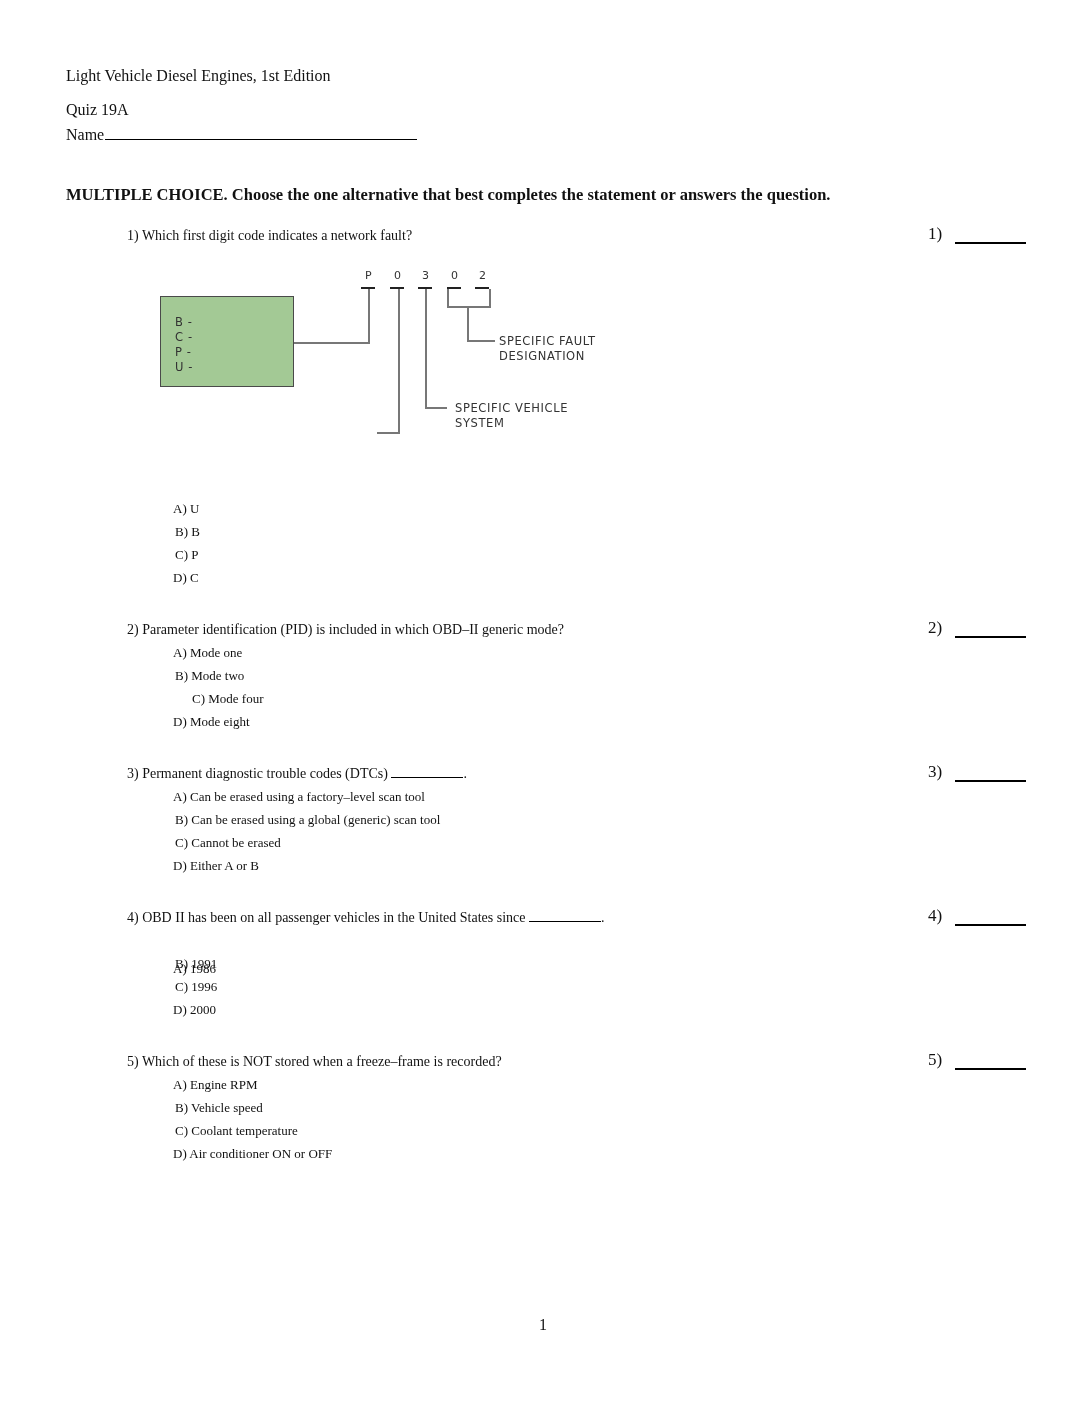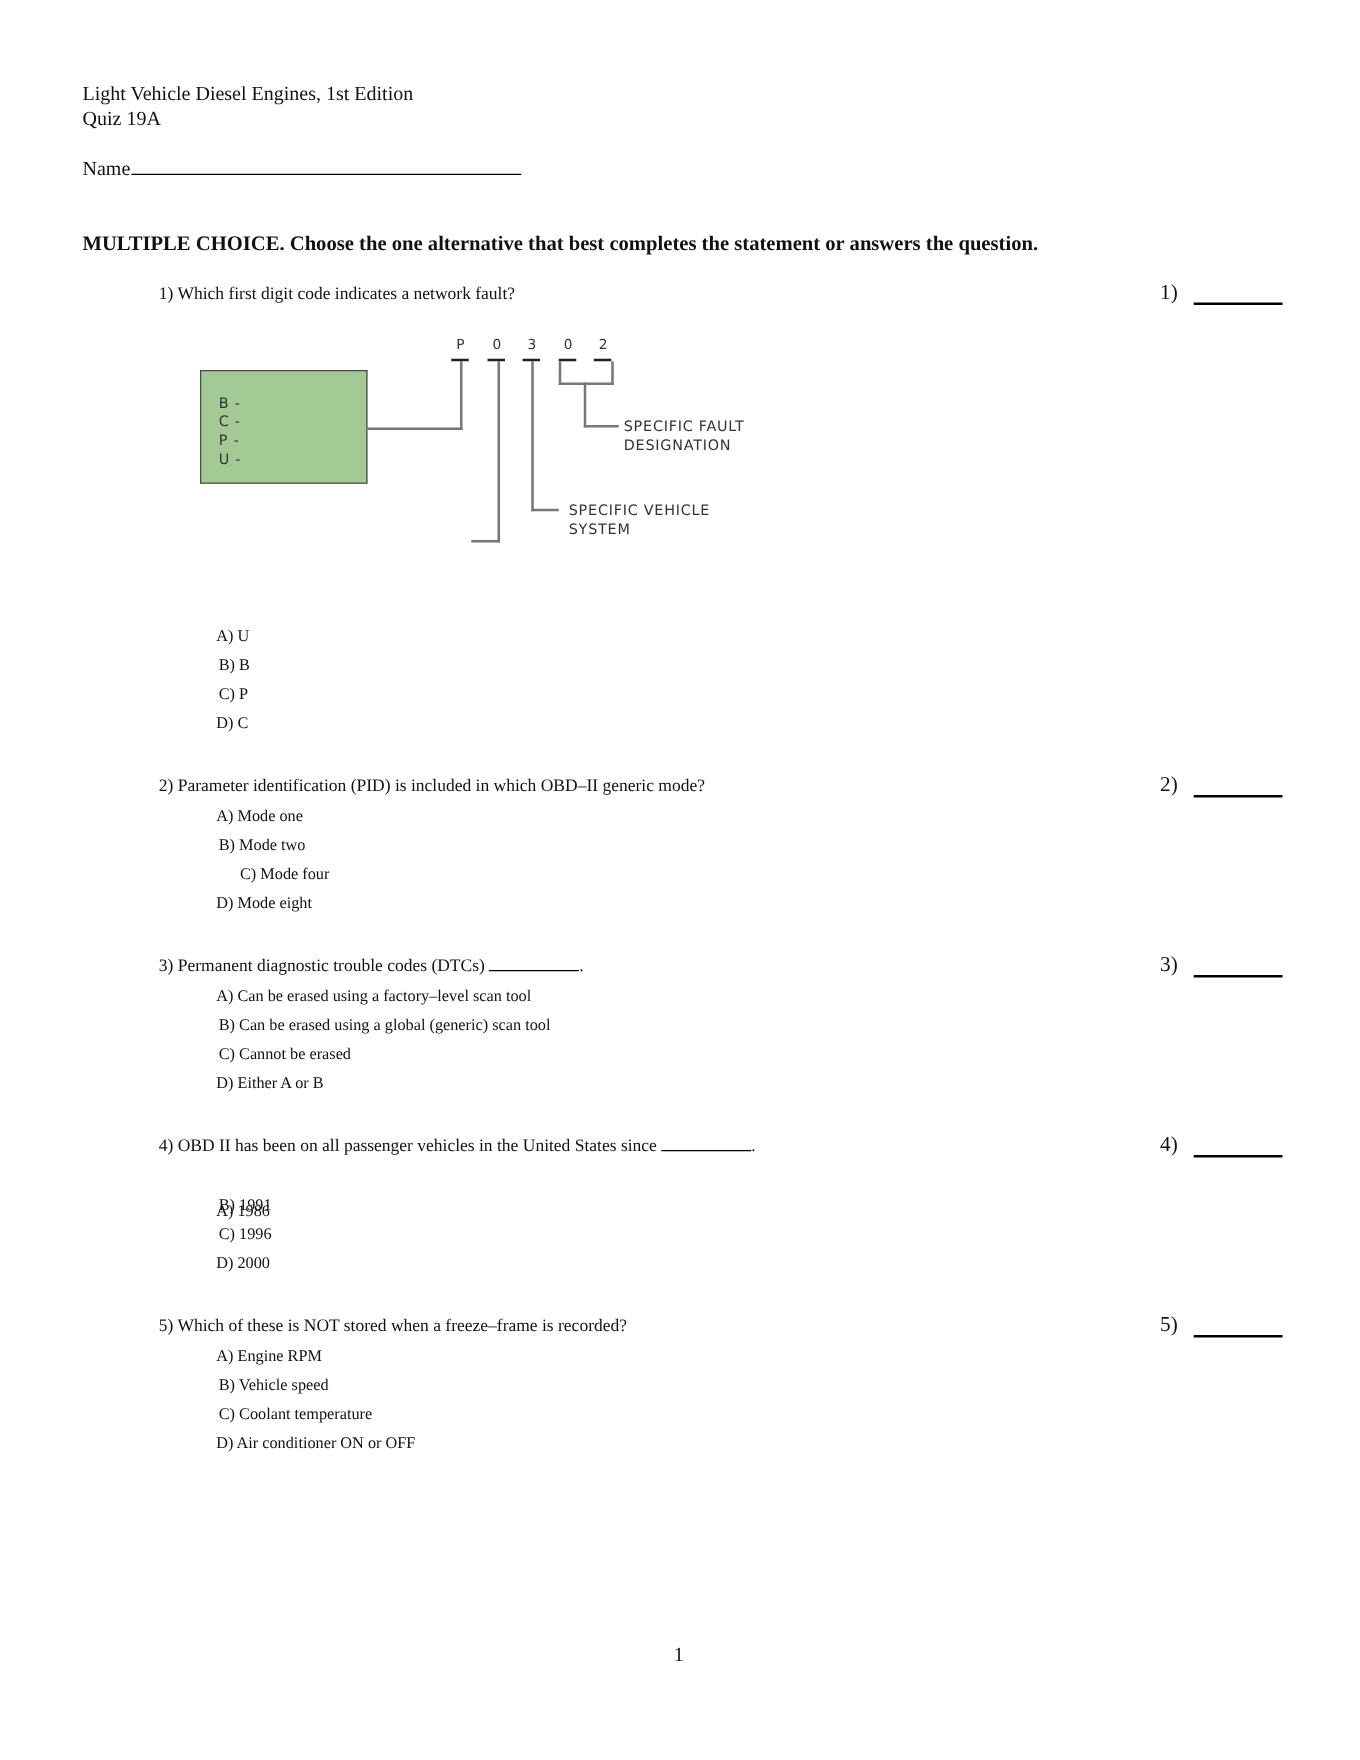--- a/index.html
+++ b/index.html
@@ -21,21 +21,21 @@
     .box-red { position: absolute; left: 10px; top: 140px; width: 217px; height: 63px; background: #e0948a; border: 1.5px solid #4a4a4a; box-sizing: border-box; }
     .dtxt { font-family: "DejaVu Sans", sans-serif; font-size: 11.5px; color: #333; letter-spacing: 0.6px; line-height: 15px; }
     .code-char { position: absolute; top: 7px; font-family: "DejaVu Sans", sans-serif; font-size: 11px; color: #333; }
     .tick { position: absolute; top: 25px; width: 14px; height: 2px; background: #222; }
     .ln { position: absolute; background: #777; }
   </style>
 </head>
 <body>
 
 <div class="abs hdr" style="left:66px; top:66px;">Light Vehicle Diesel Engines, 1st Edition</div>
-<div class="abs hdr" style="left:66px; top:86px;">Quiz 19A</div>
+<div class="abs hdr" style="left:66px; top:100px;">Quiz 19A</div>
 <div class="abs hdr" style="left:66px; top:125px;">
   <span>Name</span><span class="name-line"></span>
 </div>
 
 <div class="abs instr" style="left:66px; top:185px;">MULTIPLE CHOICE.  Choose the one alternative that best completes the statement or answers the question.</div>
 
 <div class="abs q" style="left:127px; top:224px;">1) Which first digit code indicates a network fault?</div>
 <div class="qnum-right" style="top:224px;">1)</div>
 <div class="ans-line" style="top:242px;"></div>
 

